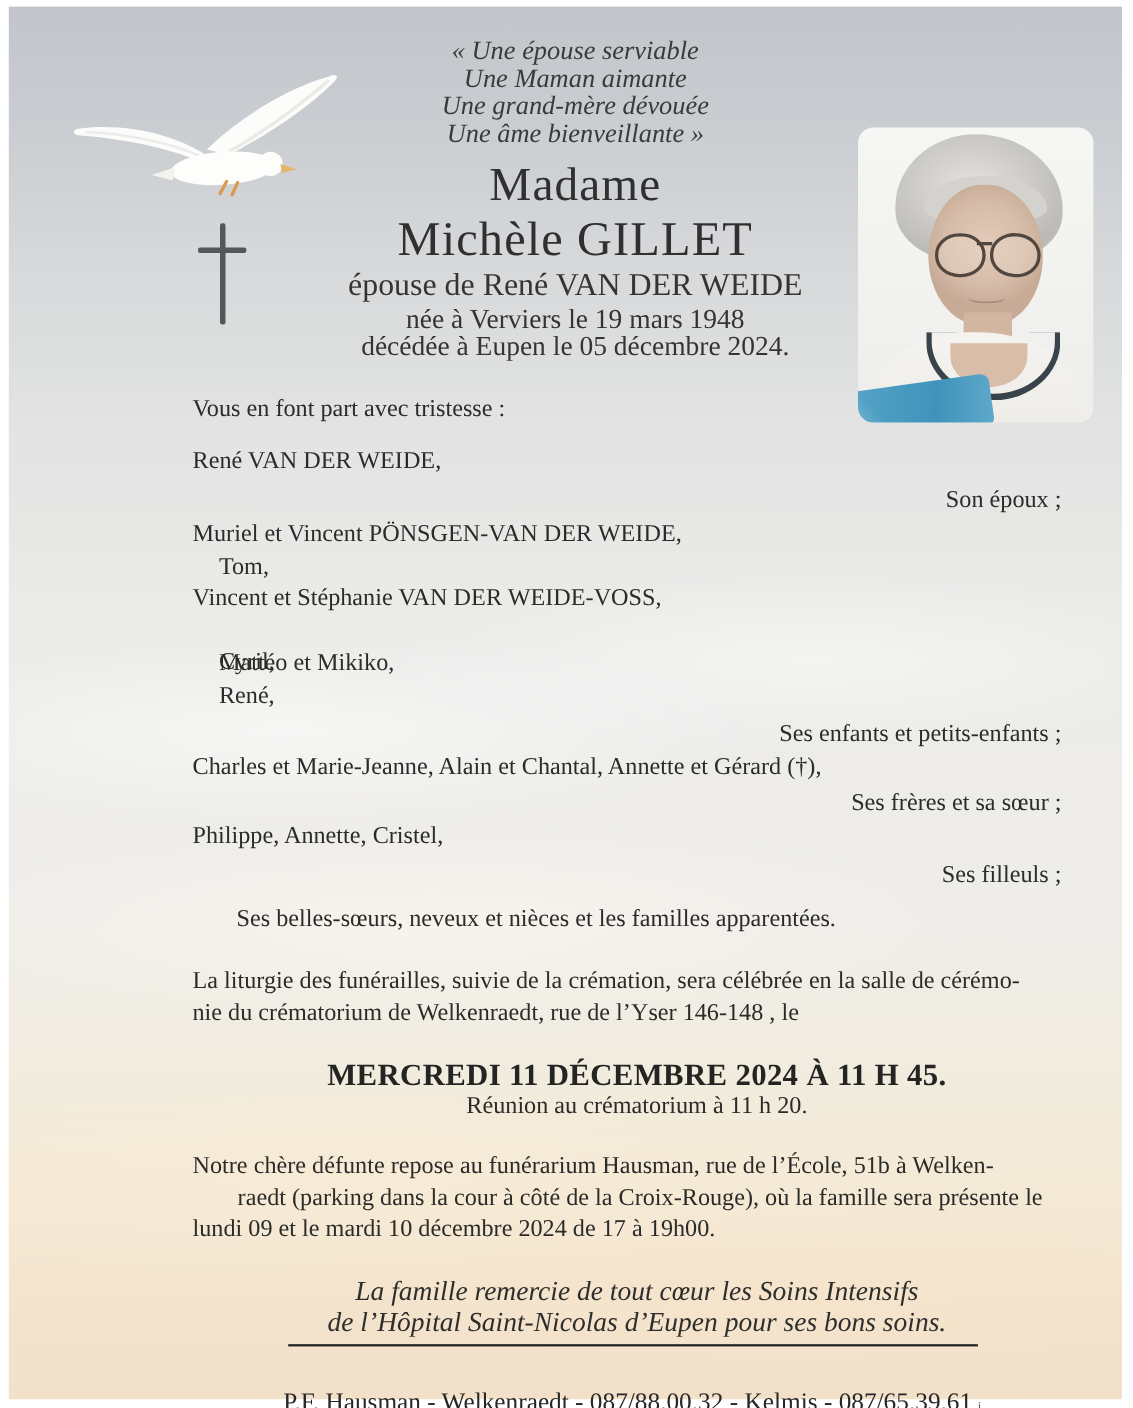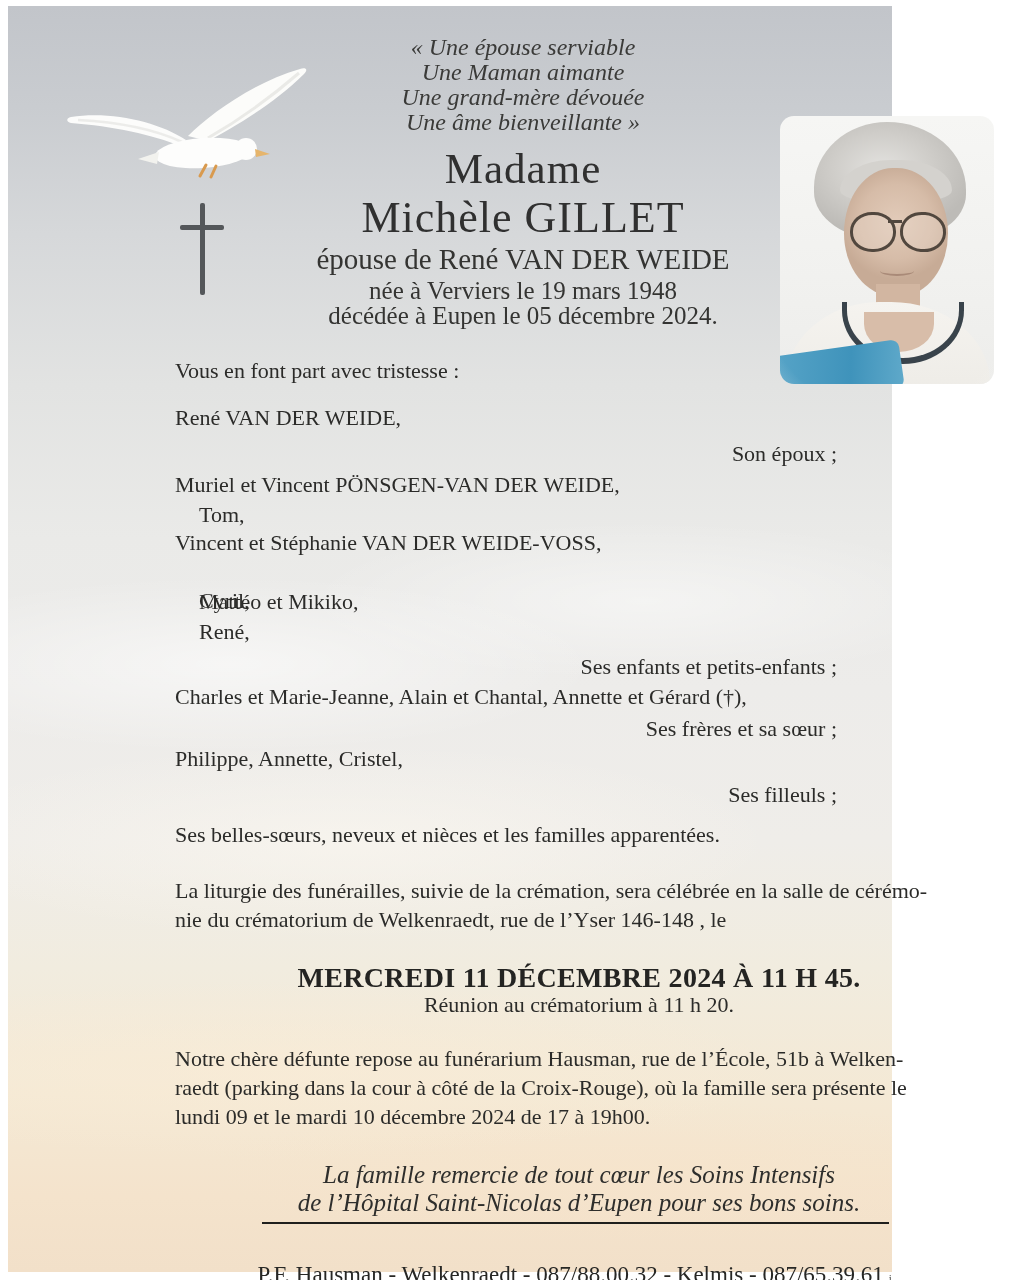--- a/index.html
+++ b/index.html
@@ -3,21 +3,21 @@
 <meta charset="utf-8">
 <style>
   html,body{margin:0;padding:0;}
   body{
     width:1030px;height:1280px;position:relative;overflow:hidden;
     background:#ffffff;
     font-family:"Liberation Serif","DejaVu Serif",serif;
     color:#2b2b29;
   }
   .card{
-    position:absolute;left:8px;top:6px;width:884px;height:1266px;
+    position:absolute;left:8px;top:6px;width:1012px;height:1266px;
     background:
       radial-gradient(60% 10% at 25% 52%, rgba(255,255,255,0.55), transparent 70%),
       radial-gradient(55% 9% at 72% 47%, rgba(255,255,255,0.45), transparent 70%),
       radial-gradient(70% 11% at 38% 66%, rgba(252,248,240,0.6), transparent 70%),
       radial-gradient(85% 10% at 30% 84%, rgba(250,236,214,0.65), transparent 70%),
       radial-gradient(70% 8% at 70% 92%, rgba(247,228,203,0.6), transparent 70%),
       linear-gradient(180deg,
         #c2c5ca 0%, #c9ccd0 8%, #d6d8da 18%, #e2e3e2 30%,
         #eaeae8 42%, #edecea 54%, #efede9 66%, #f1ecdf 76%,
         #f4e9d5 86%, #f4e3cc 94%, #f2e0c9 100%);
@@ -152,29 +152,29 @@
   <div class="txt indent-col body-line" style="top:496px;">Tom,</div>
   <div class="txt left-col body-line" style="top:524px;">Vincent et Stéphanie VAN DER WEIDE-VOSS,</div>
   <div class="txt indent-col body-line" style="top:582px;">Cyril,</div>
   <div class="txt indent-col body-line" style="top:583px;">Mattéo et Mikiko,</div>
   <div class="txt indent-col body-line" style="top:613px;">René,</div>
   <div class="txt right-col body-line" style="top:648px;">Ses enfants et petits-enfants ;</div>
   <div class="txt left-col body-line" style="top:678px;">Charles et Marie-Jeanne, Alain et Chantal, Annette et Gérard (†),</div>
   <div class="txt right-col body-line" style="top:710px;">Ses frères et sa sœur ;</div>
   <div class="txt left-col body-line" style="top:740px;">Philippe, Annette, Cristel,</div>
   <div class="txt right-col body-line" style="top:776px;">Ses filleuls ;</div>
-  <div class="txt left-col body-line" style="top:816px;">Ses belles-sœurs, neveux et nièces et les familles apparentées.</div>
+  <div class="txt left-col body-line" style="top:816px;margin-left:40px;">Ses belles-sœurs, neveux et nièces et les familles apparentées.</div>
 
   <div class="txt left-col body-line" style="top:872px;">La liturgie des funérailles, suivie de la crémation, sera célébrée en la salle de cérémo-</div>
   <div class="txt left-col body-line" style="top:901px;">nie du crématorium de Welkenraedt, rue de l’Yser 146-148 , le</div>
   <div class="txt center-col bold-date" style="top:956px;">MERCREDI 11 DÉCEMBRE 2024 À 11 H 45.</div>
   <div class="txt center-col body-line" style="top:986px;">Réunion au crématorium à 11 h 20.</div>
 
   <div class="txt left-col body-line" style="top:1040px;">Notre chère défunte repose au funérarium Hausman, rue de l’École, 51b à Welken-</div>
-  <div class="txt left-col body-line" style="top:1069px;">raedt (parking dans la cour à côté de la Croix-Rouge), où la famille sera présente le</div>
+  <div class="txt left-col body-line" style="top:1069px;margin-left:41px;">raedt (parking dans la cour à côté de la Croix-Rouge), où la famille sera présente le</div>
   <div class="txt left-col body-line" style="top:1098px;">lundi 09 et le mardi 10 décembre 2024 de 17 à 19h00.</div>
 
   <div class="txt center-col thanks" style="top:1155px;">La famille remercie de tout cœur les Soins Intensifs</div>
   <div class="txt center-col thanks" style="top:1183px;">de l’Hôpital Saint-Nicolas d’Eupen pour ses bons soins.</div>
 
   <div class="rule"></div>
   <div class="txt footer-line" style="top:1224px;left:154px;width:828px;text-align:center;margin-top:32px;">
     <span>P.F. Hausman - Welkenraedt - 087/88.00.32 - Kelmis - 087/65.39.61</span><span class="footer-mark">i.</span>
   </div>
 

